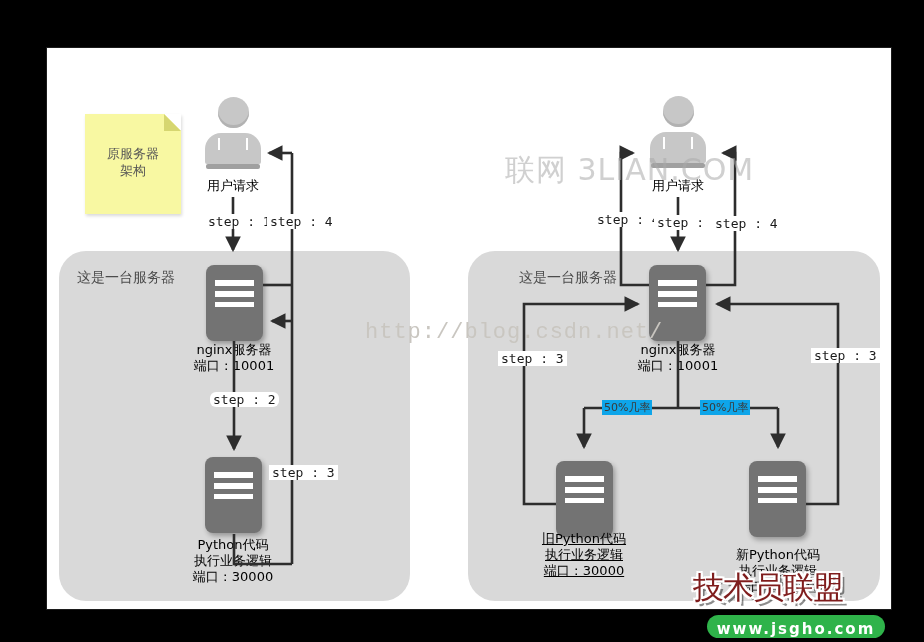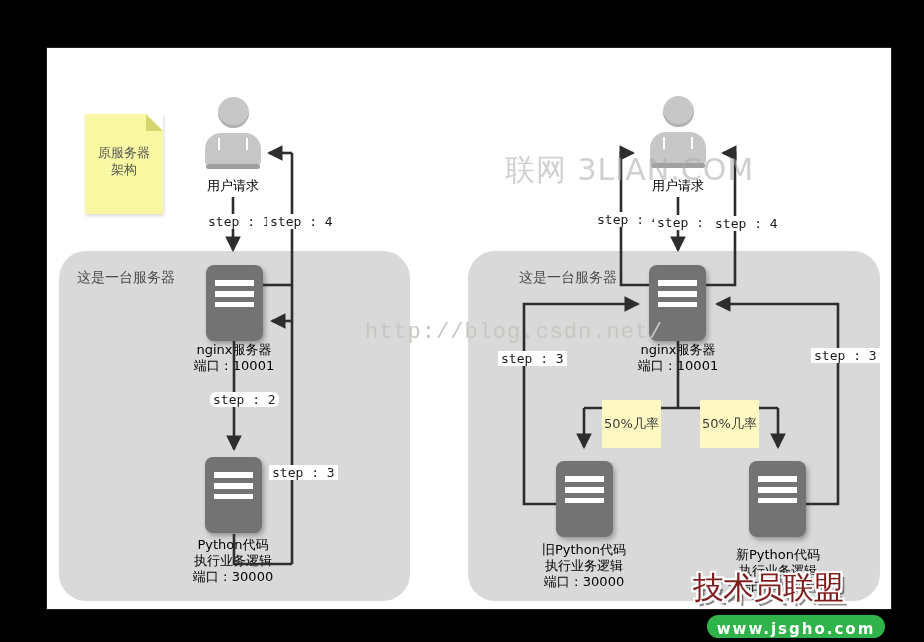--- a/index.html
+++ b/index.html
@@ -39,22 +39,22 @@
   .server .bars { position:absolute; left:9px; right:9px; top:15px; height:27px;
                   background:repeating-linear-gradient(to bottom,#ffffff 0 6px,transparent 6px 11px); }
 
   
   .icon-caption { position:absolute; width:160px; text-align:center; font-size:13px;
                   line-height:16px; color:#000000; white-space:nowrap; }
 
   
   .step { position:absolute; font-family:"DejaVu Sans Mono","Liberation Mono",monospace;
           font-size:13px; color:#1a1a1a; background:#fff; padding:0 3px; white-space:nowrap; }
-  .prob { position:absolute; font-size:13px; color:#3a3a3a; background:#fef9c3;
-          padding:15px 2px; white-space:nowrap; }
+  .prob { position:absolute; font-size:11px; color:#3a3a3a; background:#0ea5e9;
+          padding:0 2px; white-space:nowrap; }
 
   svg.wires { position:absolute; left:0; top:0; pointer-events:none; }
 
   
   .wm-csdn { position:absolute; left:318px; top:272px; font-family:"Liberation Mono","DejaVu Sans Mono",monospace;
              font-size:22px; letter-spacing:1px; color:#c9c6c0; }
   .wm-slian { position:absolute; left:458px; top:102px; font-size:30px; letter-spacing:1px;
               color:rgba(170,170,170,0.55); white-space:nowrap; }
   .jsgho { position:absolute; left:646px; top:519px; font-size:31px; font-weight:normal;
            letter-spacing:-1px; color:#7f1d1d; white-space:nowrap;
@@ -68,21 +68,21 @@
 </style>
 </head>
 <body>
 
 <div id="stage">
   <div id="canvas">
 
     <div class="panel" style="left:12px; top:203px; width:351px; height:350px;"></div>
     <div class="panel-label" style="left:30px; top:221px;">这是一台服务器</div>
 
-    <div class="note" style="left:38px; top:66px; width:78px; height:100px;font-family:Liberation Mono, monospace;">
+    <div class="note" style="left:38px; top:66px; width:96px; height:100px;">
       <div class="fold-cut"></div>
       <div class="fold"></div>
       <div class="note-text">原服务器
 架构</div>
     </div>
 
     <div class="user" style="left:158px; top:49px;">
       <div class="head"></div>
       <div class="torso"></div>
       <div class="notch-l"></div>
@@ -125,21 +125,21 @@
       <div class="bars"></div>
     </div>
     <div class="icon-caption" style="left:551px; top:294px;">
       <div>nginx服务器</div>
       <div>端口：10001</div>
     </div>
 
     <div class="server" style="left:509px; top:413px;">
       <div class="bars"></div>
     </div>
-    <div class="icon-caption" style="left:457px; top:494px;">
+    <div class="icon-caption" style="left:457px; top:483px;text-decoration:underline;">
       <div>旧Python代码</div>
       <div>执行业务逻辑</div>
       <div>端口：30000</div>
     </div>
 
     <div class="server" style="left:702px; top:413px;">
       <div class="bars"></div>
     </div>
     <div class="icon-caption" style="left:651px; top:499px;">
       <div>新Python代码</div>

